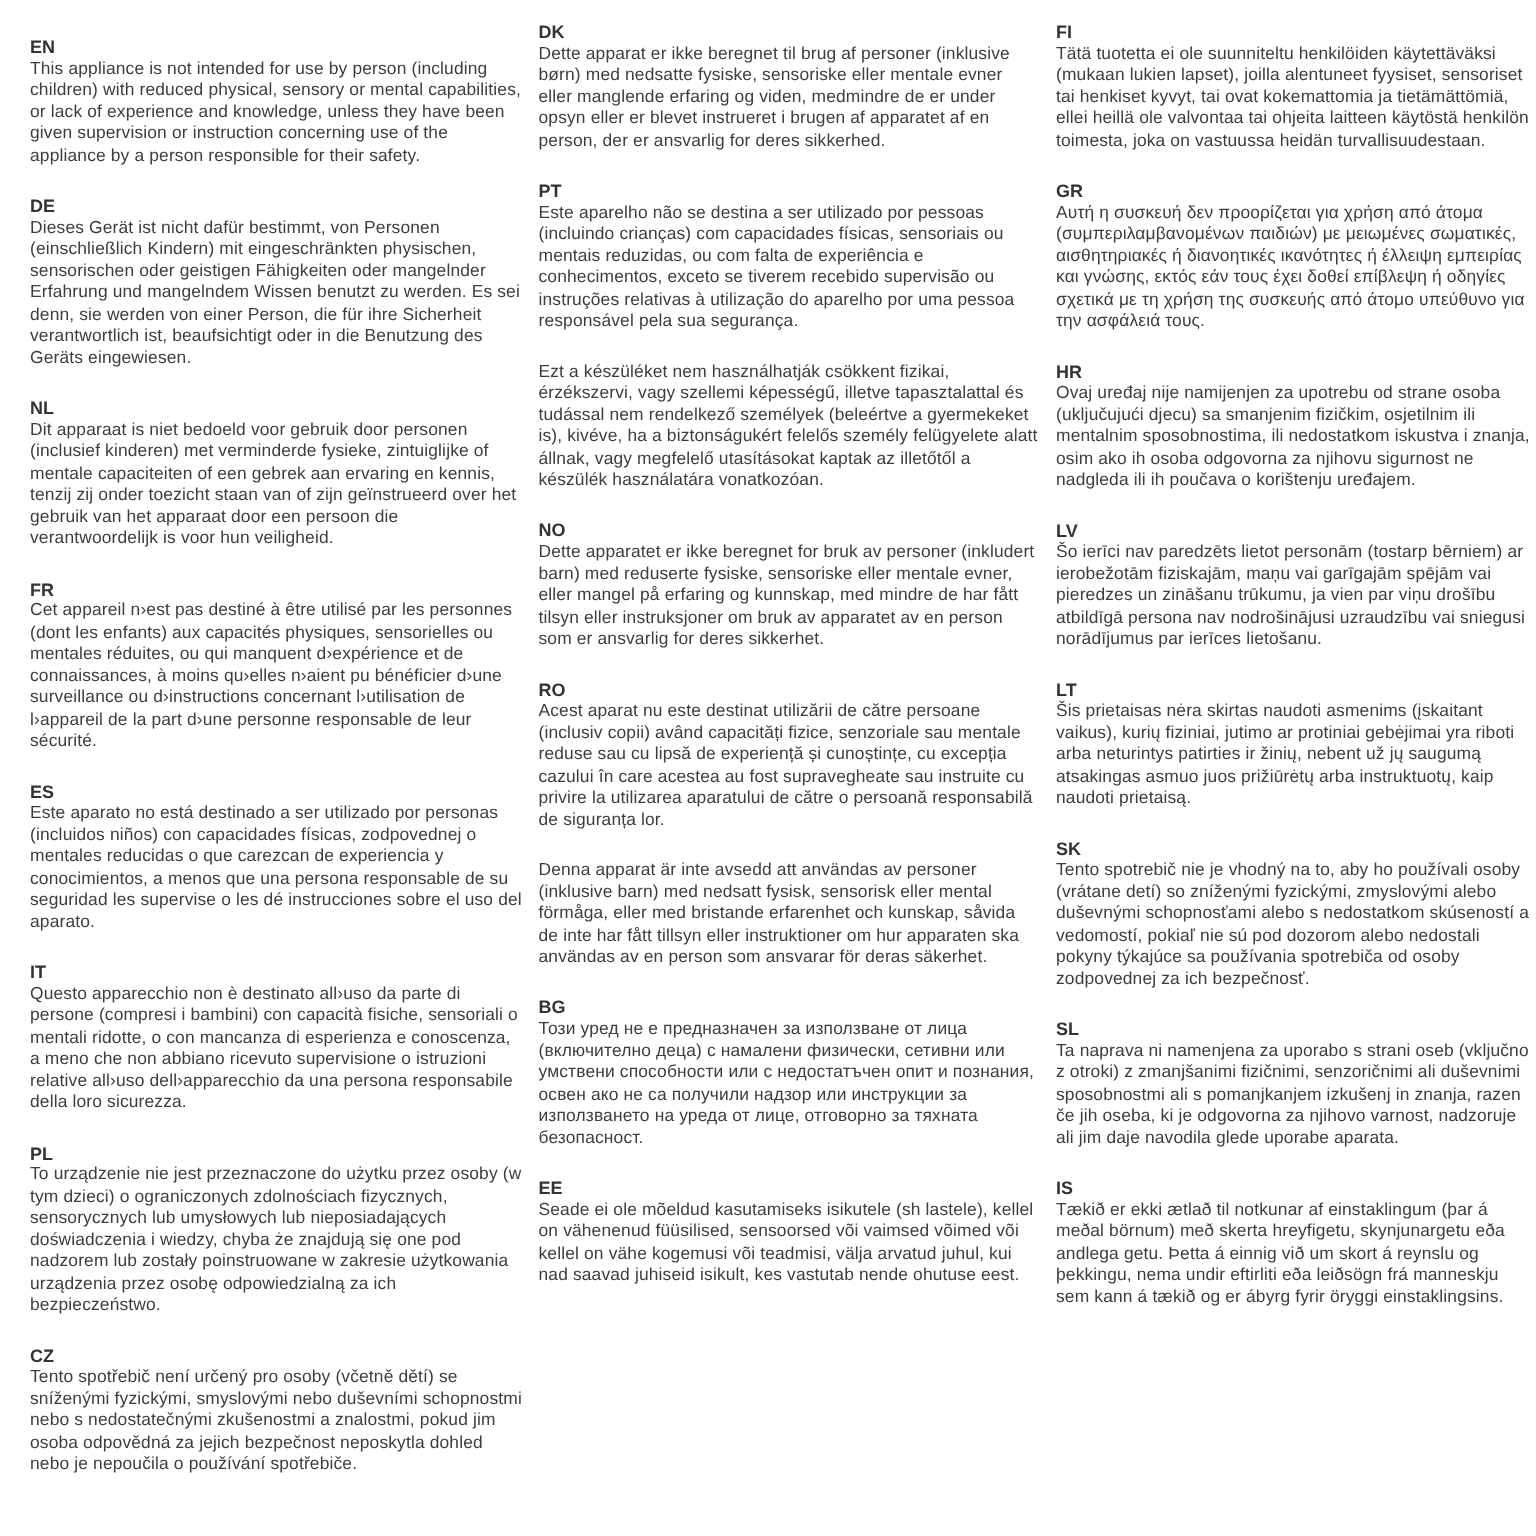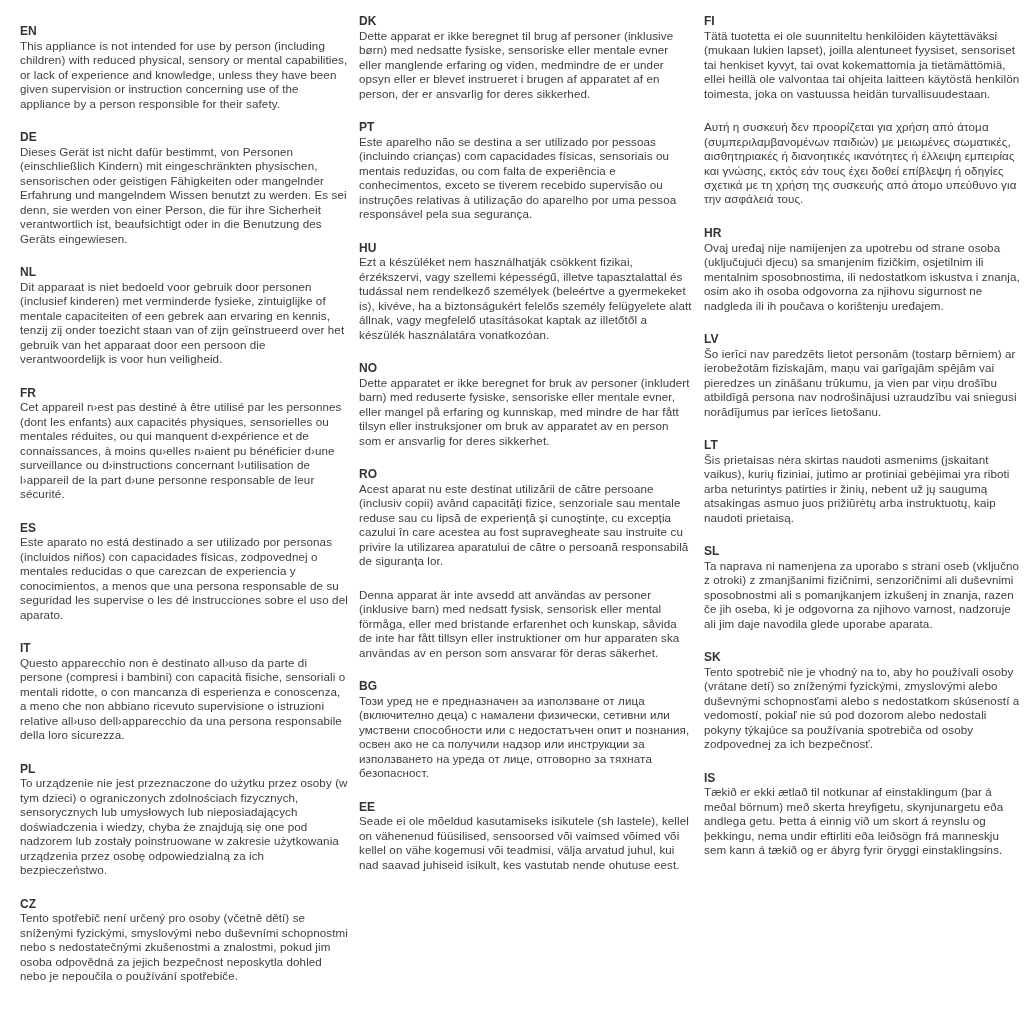--- a/index.html
+++ b/index.html
@@ -93,21 +93,20 @@
   <div class="col">
     <section class="lang-section">
       <h2 class="lang-code">DK</h2>
       <p class="lang-text">Dette apparat er ikke beregnet til brug af personer (inklusive børn) med nedsatte fysiske, sensoriske eller mentale evner eller manglende erfaring og viden, medmindre de er under opsyn eller er blevet instrueret i brugen af apparatet af en person, der er ansvarlig for deres sikkerhed.</p>
     </section>
     <section class="lang-section">
       <h2 class="lang-code">PT</h2>
       <p class="lang-text">Este aparelho não se destina a ser utilizado por pessoas (incluindo crianças) com capacidades físicas, sensoriais ou mentais reduzidas, ou com falta de experiência e conhecimentos, exceto se tiverem recebido supervisão ou instruções relativas à utilização do aparelho por uma pessoa responsável pela sua segurança.</p>
     </section>
     <section class="lang-section">
-      <h2 class="lang-code">HU</h2>
       <p class="lang-text">Ezt a készüléket nem használhatják csökkent fizikai, érzékszervi, vagy szellemi képességű, illetve tapasztalattal és tudással nem rendelkező személyek (beleértve a gyermekeket is), kivéve, ha a biztonságukért felelős személy felügyelete alatt állnak, vagy megfelelő utasításokat kaptak az illetőtől a készülék használatára vonatkozóan.</p>
     </section>
     <section class="lang-section">
       <h2 class="lang-code">NO</h2>
       <p class="lang-text">Dette apparatet er ikke beregnet for bruk av personer (inkludert barn) med reduserte fysiske, sensoriske eller mentale evner, eller mangel på erfaring og kunnskap, med mindre de har fått tilsyn eller instruksjoner om bruk av apparatet av en person som er ansvarlig for deres sikkerhet.</p>
     </section>
     <section class="lang-section">
       <h2 class="lang-code">RO</h2>
       <p class="lang-text">Acest aparat nu este destinat utilizării de către persoane (inclusiv copii) având capacități fizice, senzoriale sau mentale reduse sau cu lipsă de experiență și cunoștințe, cu excepția cazului în care acestea au fost supravegheate sau instruite cu privire la utilizarea aparatului de către o persoană responsabilă de siguranța lor.</p>
     </section>
@@ -123,41 +122,42 @@
       <p class="lang-text">Seade ei ole mõeldud kasutamiseks isikutele (sh lastele), kellel on vähenenud füüsilised, sensoorsed või vaimsed võimed või kellel on vähe kogemusi või teadmisi, välja arvatud juhul, kui nad saavad juhiseid isikult, kes vastutab nende ohutuse eest.</p>
     </section>
   </div>
 
   <div class="col">
     <section class="lang-section">
       <h2 class="lang-code">FI</h2>
       <p class="lang-text">Tätä tuotetta ei ole suunniteltu henkilöiden käytettäväksi (mukaan lukien lapset), joilla alentuneet fyysiset, sensoriset tai henkiset kyvyt, tai ovat kokemattomia ja tietämättömiä, ellei heillä ole valvontaa tai ohjeita laitteen käytöstä henkilön toimesta, joka on vastuussa heidän turvallisuudestaan.</p>
     </section>
     <section class="lang-section">
+      <h2 class="lang-code">GR</h2>
       <p class="lang-text">Αυτή η συσκευή δεν προορίζεται για χρήση από άτομα (συμπεριλαμβανομένων παιδιών) με μειωμένες σωματικές, αισθητηριακές ή διανοητικές ικανότητες ή έλλειψη εμπειρίας και γνώσης, εκτός εάν τους έχει δοθεί επίβλεψη ή οδηγίες σχετικά με τη χρήση της συσκευής από άτομο υπεύθυνο για την ασφάλειά τους.</p>
     </section>
     <section class="lang-section">
       <h2 class="lang-code">HR</h2>
       <p class="lang-text">Ovaj uređaj nije namijenjen za upotrebu od strane osoba (uključujući djecu) sa smanjenim fizičkim, osjetilnim ili mentalnim sposobnostima, ili nedostatkom iskustva i znanja, osim ako ih osoba odgovorna za njihovu sigurnost ne nadgleda ili ih poučava o korištenju uređajem.</p>
     </section>
     <section class="lang-section">
       <h2 class="lang-code">LV</h2>
       <p class="lang-text">Šo ierīci nav paredzēts lietot personām (tostarp bērniem) ar ierobežotām fiziskajām, maņu vai garīgajām spējām vai pieredzes un zināšanu trūkumu, ja vien par viņu drošību atbildīgā persona nav nodrošinājusi uzraudzību vai sniegusi norādījumus par ierīces lietošanu.</p>
     </section>
     <section class="lang-section">
       <h2 class="lang-code">LT</h2>
       <p class="lang-text">Šis prietaisas nėra skirtas naudoti asmenims (įskaitant vaikus), kurių fiziniai, jutimo ar protiniai gebėjimai yra riboti arba neturintys patirties ir žinių, nebent už jų saugumą atsakingas asmuo juos prižiūrėtų arba instruktuotų, kaip naudoti prietaisą.</p>
     </section>
     <section class="lang-section">
+      <h2 class="lang-code">SK</h2>
+      <p class="lang-text">Tento spotrebič nie je vhodný na to, aby ho používali osoby (vrátane detí) so zníženými fyzickými, zmyslovými alebo duševnými schopnosťami alebo s nedostatkom skúseností a vedomostí, pokiaľ nie sú pod dozorom alebo nedostali pokyny týkajúce sa používania spotrebiča od osoby zodpovednej za ich bezpečnosť.</p>
+    </section>
+    <section class="lang-section">
       <h2 class="lang-code">SL</h2>
       <p class="lang-text">Ta naprava ni namenjena za uporabo s strani oseb (vključno z otroki) z zmanjšanimi fizičnimi, senzoričnimi ali duševnimi sposobnostmi ali s pomanjkanjem izkušenj in znanja, razen če jih oseba, ki je odgovorna za njihovo varnost, nadzoruje ali jim daje navodila glede uporabe aparata.</p>
-    </section>
-    <section class="lang-section">
-      <h2 class="lang-code">SK</h2>
-      <p class="lang-text">Tento spotrebič nie je vhodný na to, aby ho používali osoby (vrátane detí) so zníženými fyzickými, zmyslovými alebo duševnými schopnosťami alebo s nedostatkom skúseností a vedomostí, pokiaľ nie sú pod dozorom alebo nedostali pokyny týkajúce sa používania spotrebiča od osoby zodpovednej za ich bezpečnosť.</p>
     </section>
     <section class="lang-section">
       <h2 class="lang-code">IS</h2>
       <p class="lang-text">Tækið er ekki ætlað til notkunar af einstaklingum (þar á meðal börnum) með skerta hreyfigetu, skynjunargetu eða andlega getu. Þetta á einnig við um skort á reynslu og þekkingu, nema undir eftirliti eða leiðsögn frá manneskju sem kann á tækið og er ábyrg fyrir öryggi einstaklingsins.</p>
     </section>
   </div>
 
 </div>
 
 </body></html>

